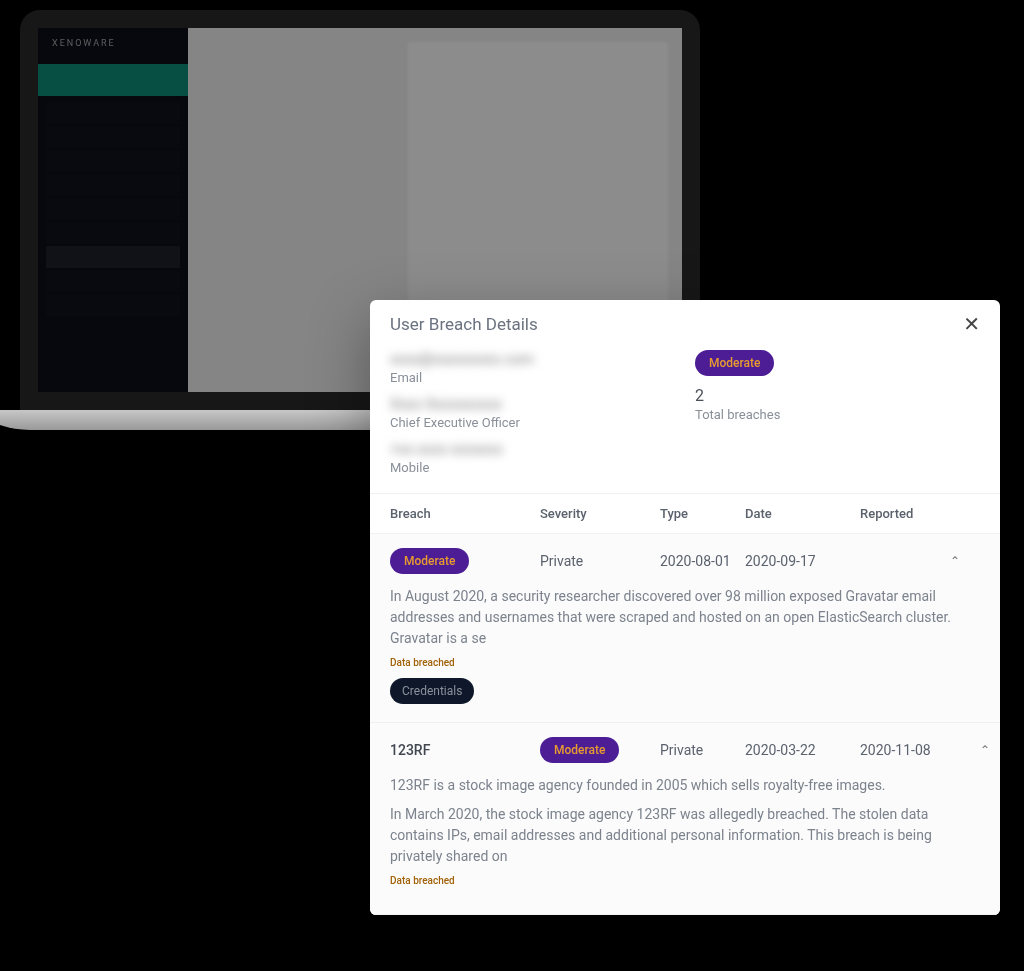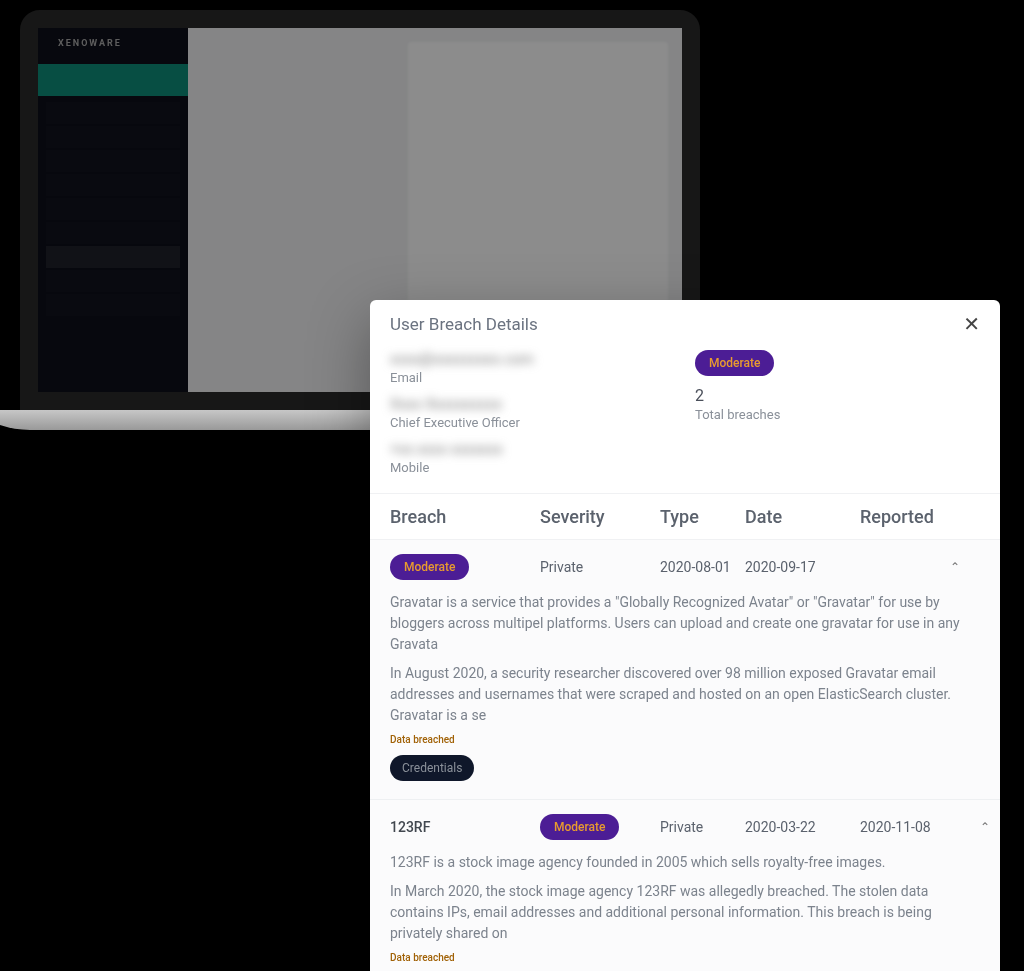--- a/index.html
+++ b/index.html
@@ -40,22 +40,21 @@
     position: absolute;
     top: 0; left: 0;
     width: 150px;
     height: 100%;
     background: #0d0f1a;
   }
   .laptop-logo {
     color: #aaa;
     font-size: 9px;
     letter-spacing: 2px;
-    padding: 10px 20px;
-    font-weight: bold;
+    padding: 10px 14px;
   }
   .laptop-user {
     background: #0e8e7a;
     height: 32px;
     margin: 6px 0;
   }
   .laptop-nav-item {
     height: 22px;
     margin: 2px 8px;
     background: rgba(255,255,255,0.02);
@@ -136,21 +135,21 @@
     font-size: 12px;
     padding: 6px 14px;
     border-radius: 14px;
     font-weight: 500;
   }
 
   .table-head {
     display: grid;
     grid-template-columns: 150px 120px 85px 115px 100px 30px;
     padding: 12px 20px;
-    font-size: 18px;
+    font-size: 13px;
     color: #5b626d;
     font-weight: 500;
     border-top: 1px solid #f0f1f3;
     border-bottom: 1px solid #f0f1f3;
   }
 
   .breach {
     background: #fbfbfc;
     border-bottom: 1px solid #eef0f2;
     padding: 14px 20px 18px;
@@ -257,21 +256,20 @@
   </div>
 
   <div class="breach">
     <div class="breach-row">
       <div><span class="badge">Moderate</span></div>
       <div>Private</div>
       <div>2020-08-01</div>
       <div>2020-09-17</div>
       <div class="chevron">⌃</div>
     </div>
-    <div class="breach-desc">Gravatar is a service that provides a "Globally Recognized Avatar" or "Gravatar" for use by bloggers across multipel platforms. Users can upload and create one gravatar for use in any Gravata</div>
     <div class="breach-desc">In August 2020, a security researcher discovered over 98 million exposed Gravatar email addresses and usernames that were scraped and hosted on an open ElasticSearch cluster. Gravatar is a se</div>
     <div class="data-breached-label">Data breached</div>
     <div class="tags">
       <span class="tag">Credentials</span>
     </div>
   </div>
 
   <div class="breach">
     <div class="breach-row">
       <div class="breach-name">123RF</div>

